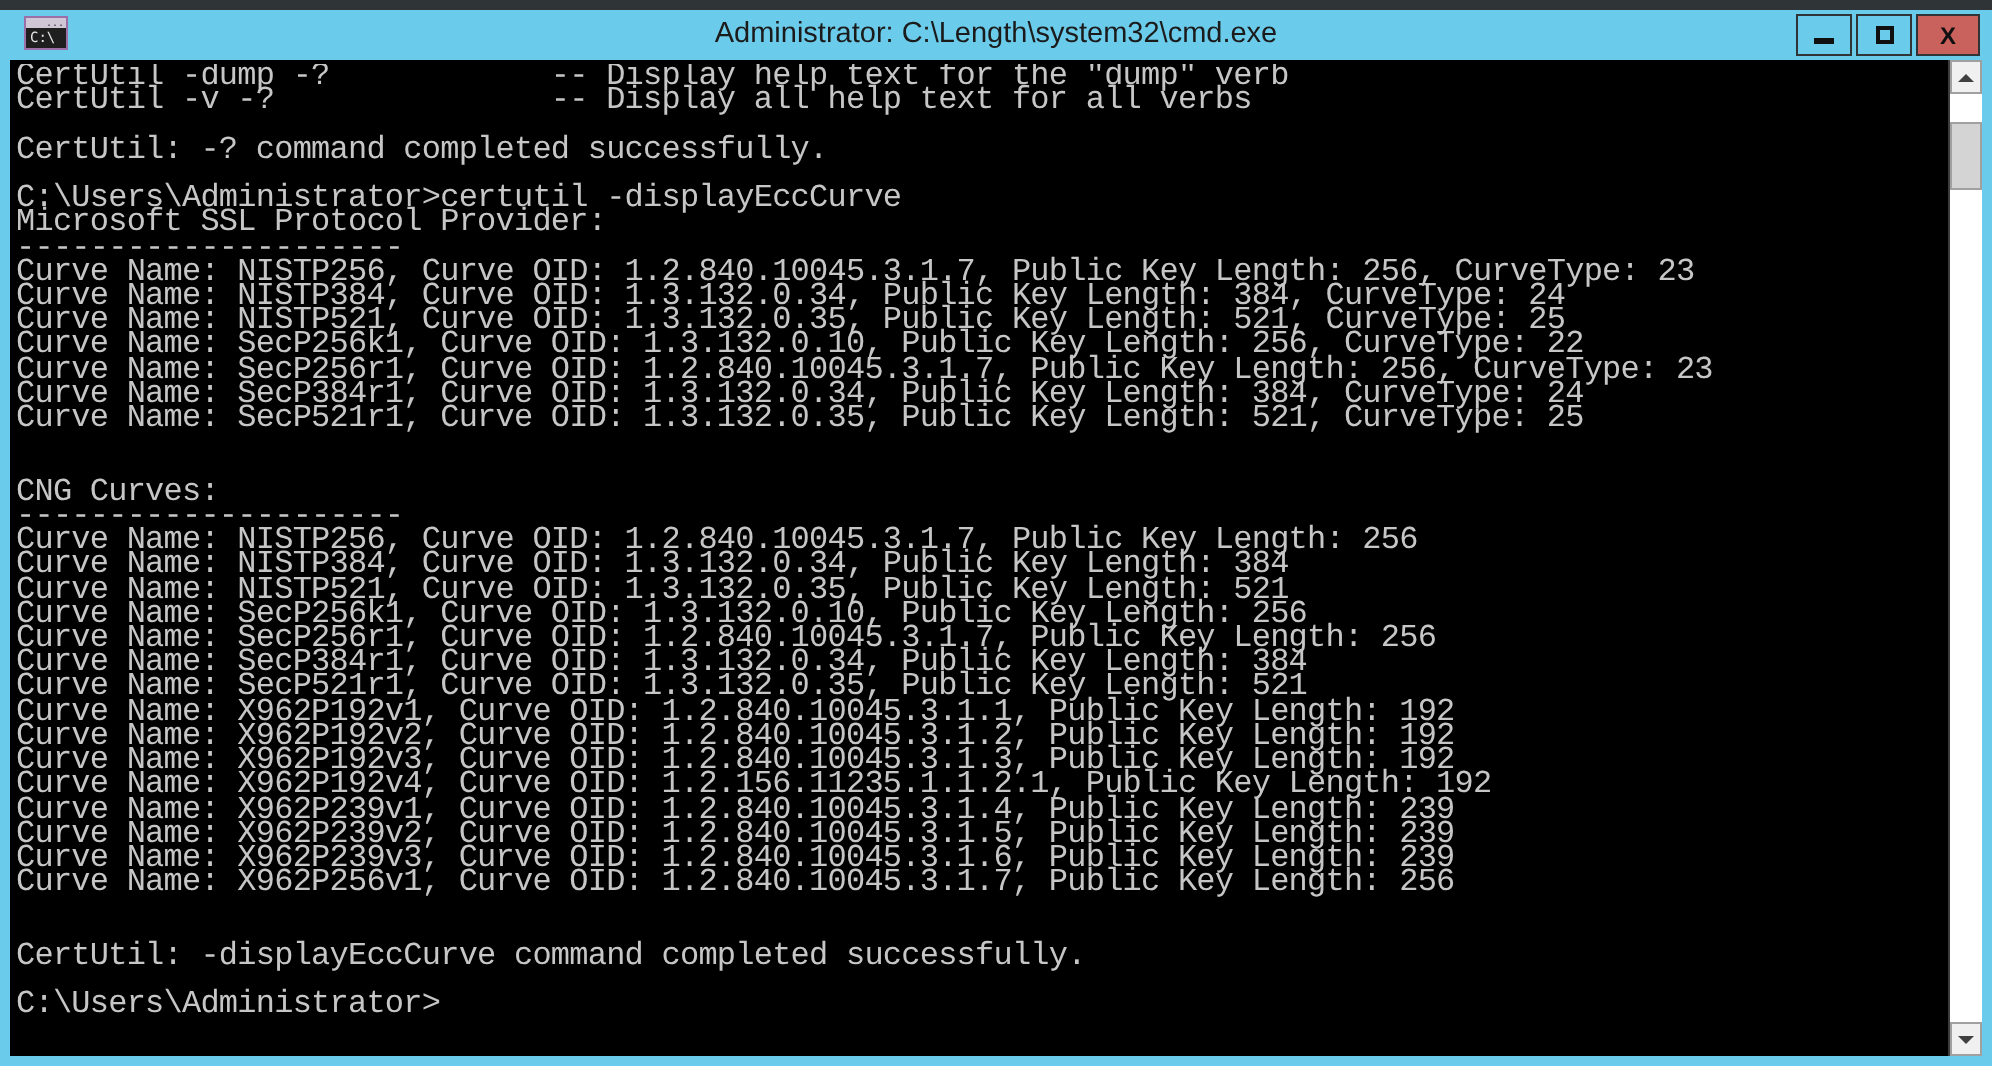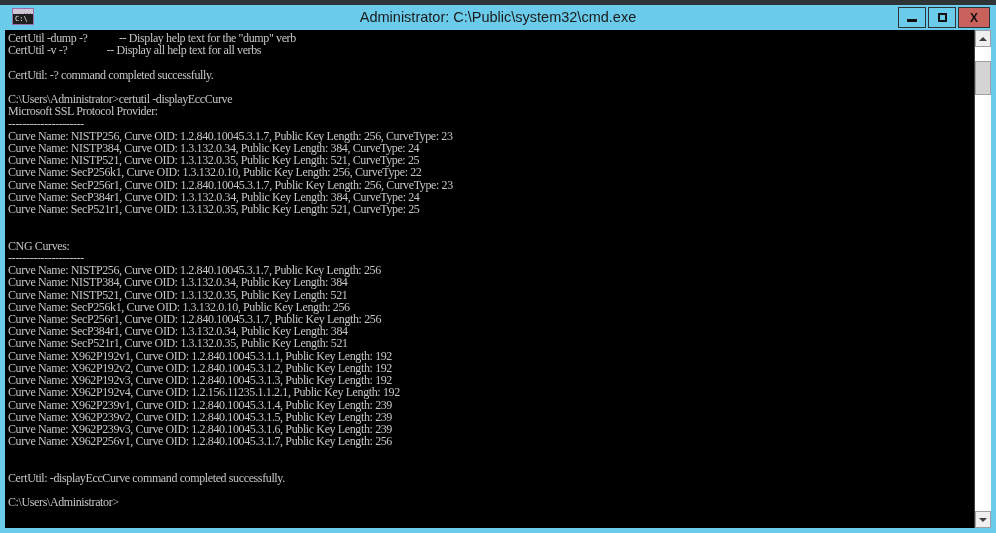--- a/index.html
+++ b/index.html
@@ -141,22 +141,22 @@
     box-sizing: border-box;
   }
 
   #console-text {
     position: absolute;
     left: 3px;
     top: 2px;
     width: 955px;
     height: 494px;
     color: #c6c6c6;
-    font-family: Liberation Serif, serif;
-    font-size: 12px;
+    font-family: Liberation Mono, monospace;
+    font-size: 16px;
     line-height: 12.22px;
     letter-spacing: -0.38px;
     white-space: pre;
     overflow: hidden;
   }
   #console-text .line {
     height: 12.22px;
     white-space: pre;
   }
 
@@ -218,21 +218,21 @@
   <div id="top-strip"></div>
 
   <div id="titlebar">
 
     <div id="app-icon">
       <div class="icon-titlerow"></div>
       <div class="icon-dots">...</div>
       <div class="icon-prompt">C:\</div>
     </div>
 
-    <div id="window-title">Administrator: C:\Public\system32\cmd.exe</div>
+    <div id="window-title">Administrator: C:\Length\system32\cmd.exe</div>
 
     <div id="window-controls">
       <div class="winbtn min">
         <span class="glyph-min"></span>
       </div>
       <div class="winbtn max">
         <span class="glyph-max"></span>
       </div>
       <div class="winbtn close">X</div>
     </div>

